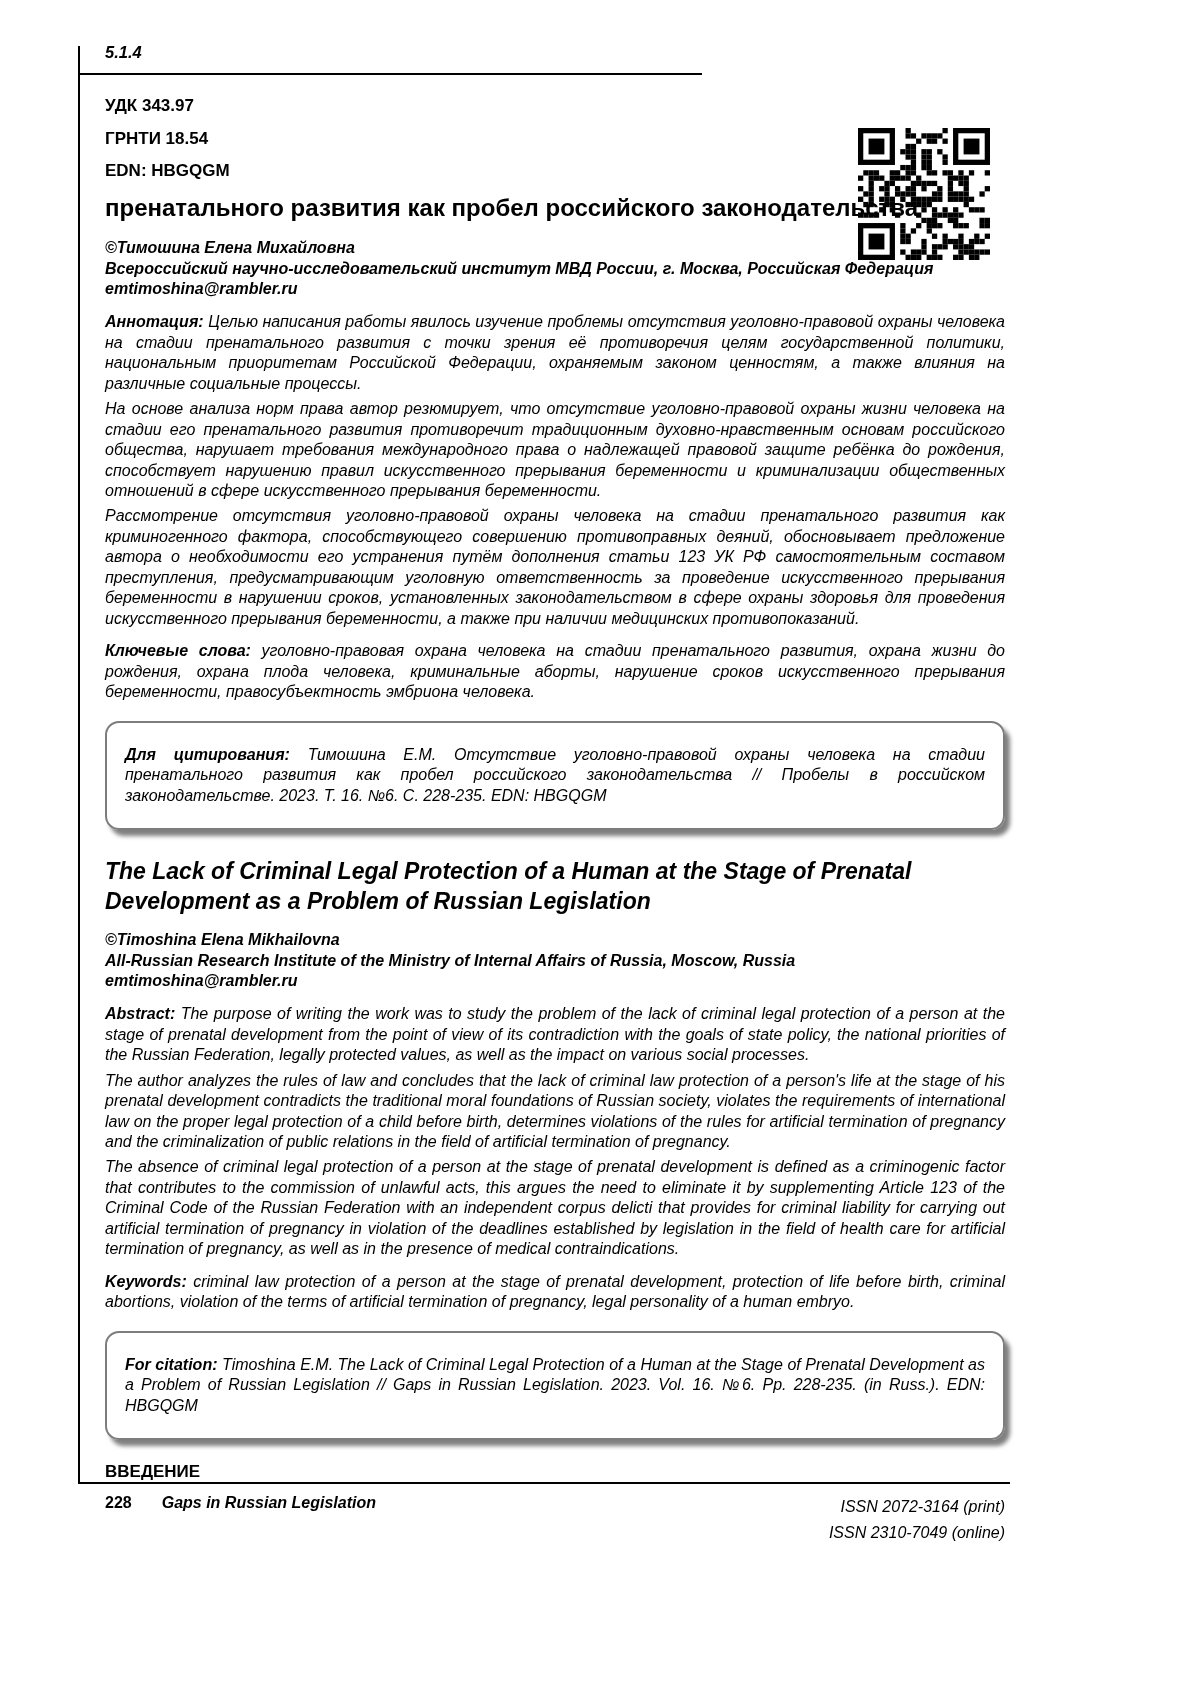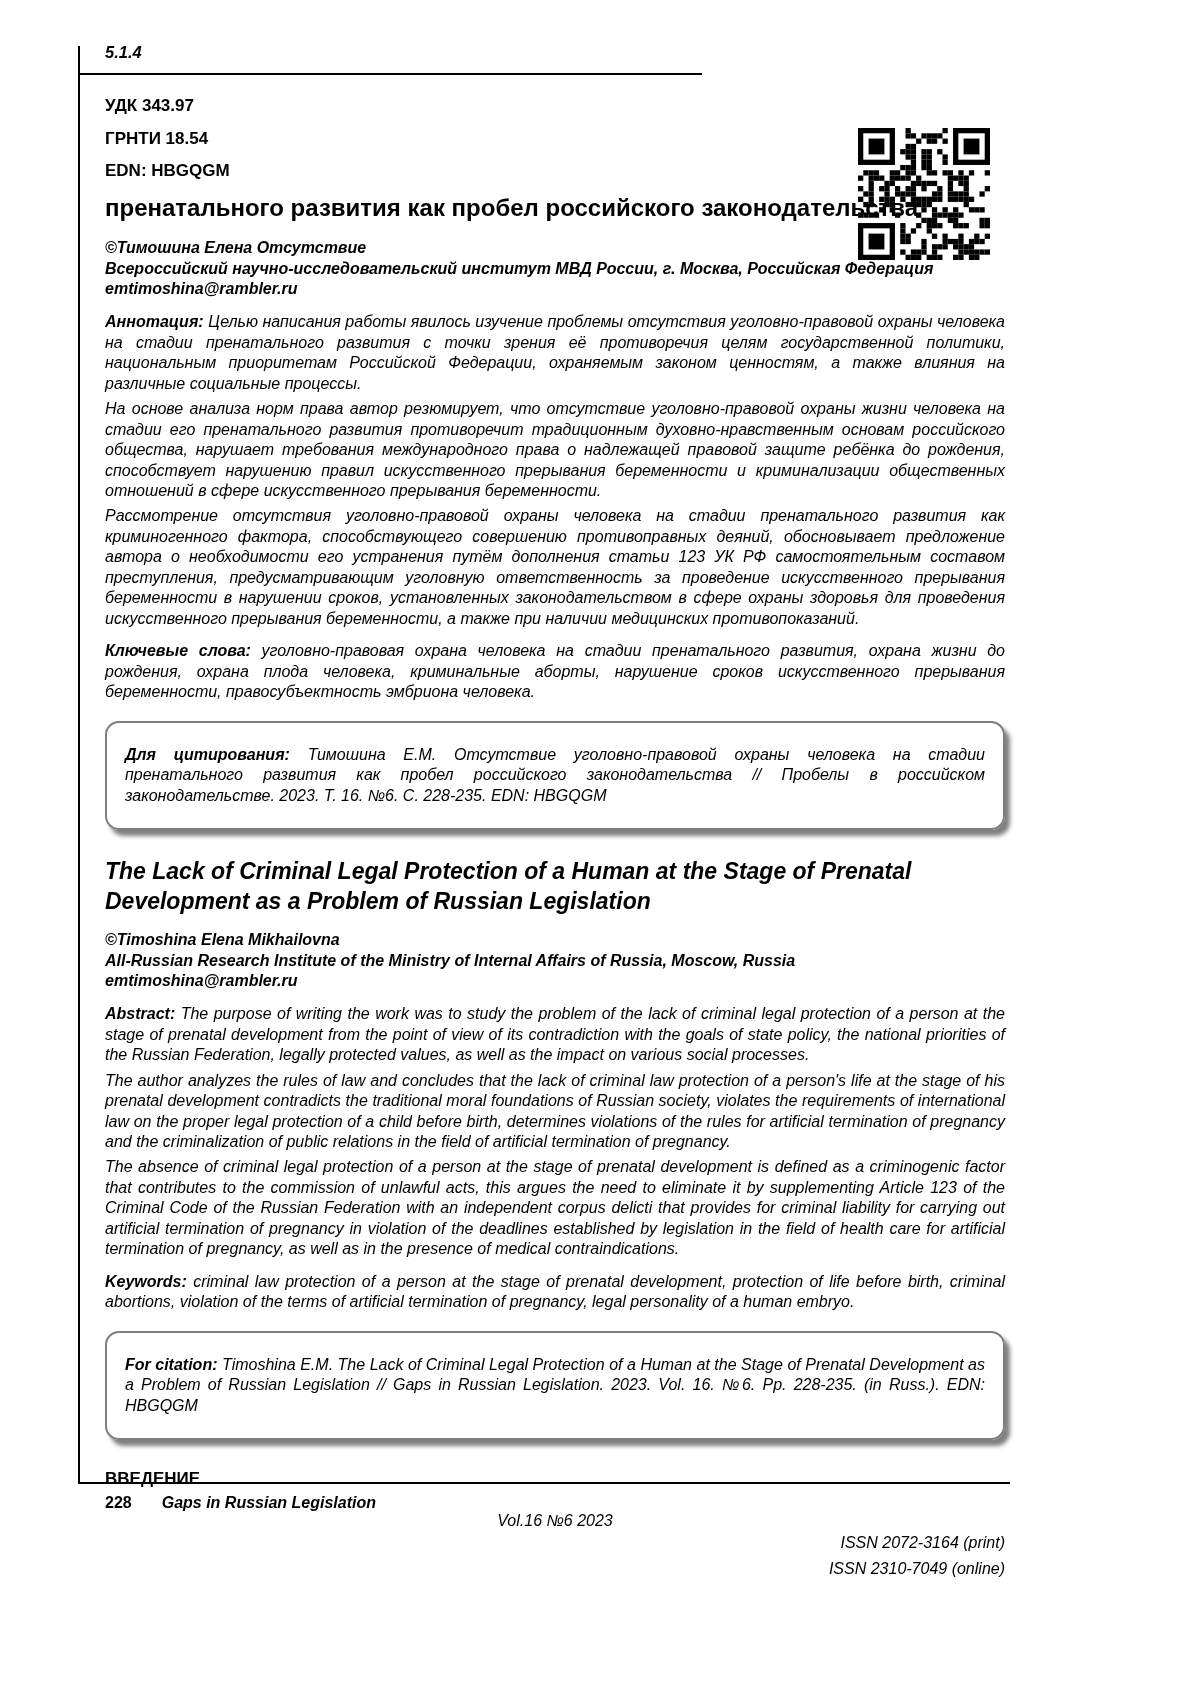--- a/index.html
+++ b/index.html
@@ -33,23 +33,23 @@
   .lbl { font-weight:700; }
   .keywords { margin-top:12px; margin-bottom:18px; }
 
   .cite-box { border:2px solid #7d7d7d; border-radius:14px; padding:22px 18px;
     box-shadow:5px 6px 4px rgba(0,0,0,0.5);
     font-style:italic; font-size:16px; line-height:1.28; text-align:justify;
     margin:4px 0 26px 0; hyphens:auto; -webkit-hyphens:auto; }
 
   .footer-area { position:absolute; left:0; right:0; top:1452px; bottom:0; background:#fff; }
   .vline2 { position:absolute; left:78px; top:0; width:2px; height:31px; background:#000; }
-  .section-heading { position:absolute; left:105px; top:17px; font-weight:700; font-size:17px; }
+  .section-heading { position:absolute; left:105px; top:10px; font-weight:700; font-size:17px; }
   .footer-rule { position:absolute; left:78px; top:30px; width:932px; border-top:2px solid #000; }
-  .footer-row { position:absolute; left:105px; top:42px; width:900px; display:flex; font-size:16px;flex-direction:column; }
+  .footer-row { position:absolute; left:105px; top:42px; width:900px; display:flex; font-size:16px; }
   .f-left { flex:1.2; white-space:nowrap; }
   .f-page { font-weight:700; margin-right:30px; }
   .f-journal { font-weight:700; font-style:italic; }
   .f-center { flex:1; text-align:center; font-style:italic; white-space:nowrap; }
   .f-right { flex:1.2; text-align:right; font-style:italic; line-height:1.65; }
 </style>
 </head>
 <body>
 
 <div class="page">
@@ -288,21 +288,21 @@
       <div>УДК 343.97</div>
       <div>ГРНТИ 18.54</div>
       <div>EDN: HBGQGM</div>
     </div>
 
     <h1 class="title-ru" lang="ru">
       <span class="tl">пренатального развития как пробел российского законодательства</span>
     </h1>
 
     <div class="author-block" lang="ru">
-      <div>©Тимошина Елена Отсутствие</div>
+      <div>©Тимошина Елена Михайловна</div>
       <div>Всероссийский научно-исследовательский институт МВД России, г. Москва, Российская Федерация</div>
       <div>emtimoshina@rambler.ru</div>
     </div>
 
     <div class="abstract" lang="ru">
       <p class="para"><span class="lbl">Аннотация:</span> <span>Целью написания работы явилось изучение проблемы отсутствия уголовно-правовой охраны человека на стадии пренатального развития с точки зрения её противоречия целям государственной политики, национальным приоритетам Российской Федерации, охраняемым законом ценностям, а также влияния на различные социальные процессы.</span></p>
       <p class="para">На основе анализа норм права автор резюмирует, что отсутствие уголовно-правовой охраны жизни человека на стадии его пренатального развития противоречит традиционным духовно-нравственным основам российского общества, нарушает требования международного права о надлежащей правовой защите ребёнка до рождения, способствует нарушению правил искусственного прерывания беременности и криминализации общественных отношений в сфере искусственного прерывания беременности.</p>
       <p class="para">Рассмотрение отсутствия уголовно-правовой охраны человека на стадии пренатального развития как криминогенного фактора, способствующего совершению противоправных деяний, обосновывает предложение автора о необходимости его устранения путём дополнения статьи 123 УК РФ самостоятельным составом преступления, предусматривающим уголовную ответственность за проведение искусственного прерывания беременности в нарушении сроков, установленных законодательством в сфере охраны здоровья для проведения искусственного прерывания беременности, а также при наличии медицинских противопоказаний.</p>
     </div>
 
@@ -337,20 +337,19 @@
   </div>
 
   <div class="footer-area">
     <div class="vline2"></div>
     <div class="section-heading">ВВЕДЕНИЕ</div>
     <div class="footer-rule"></div>
     <div class="footer-row">
       <div class="f-left">
         <span class="f-page">228</span><span class="f-journal">Gaps in Russian Legislation</span>
       </div>
-      <div class="f-center">Vol.16 №6 2023</div>
       <div class="f-right">
         <div>ISSN 2072-3164 (print)</div>
         <div>ISSN 2310-7049 (online)</div>
       </div>
     </div>
   </div>
 </div>
 
 </body></html>

